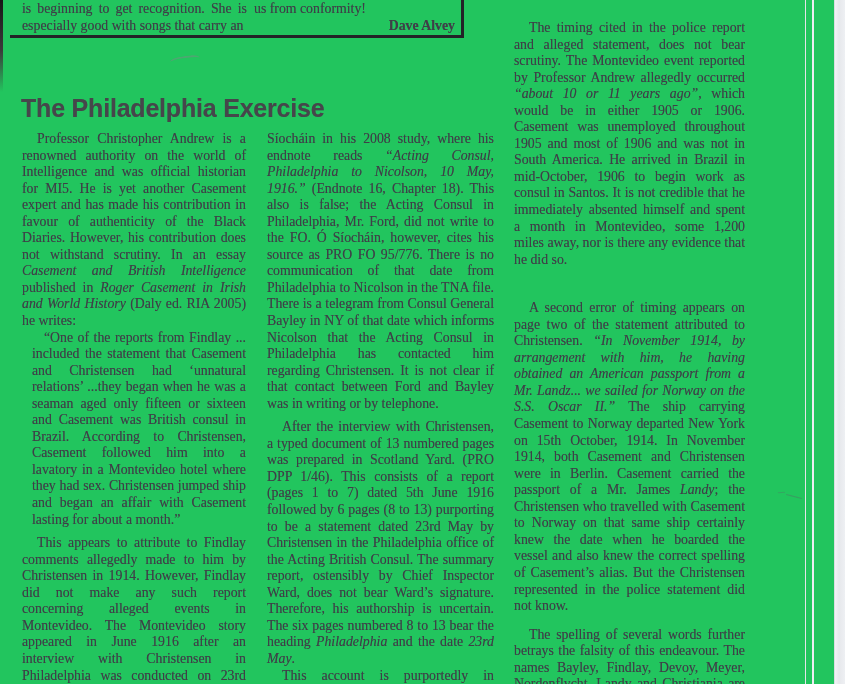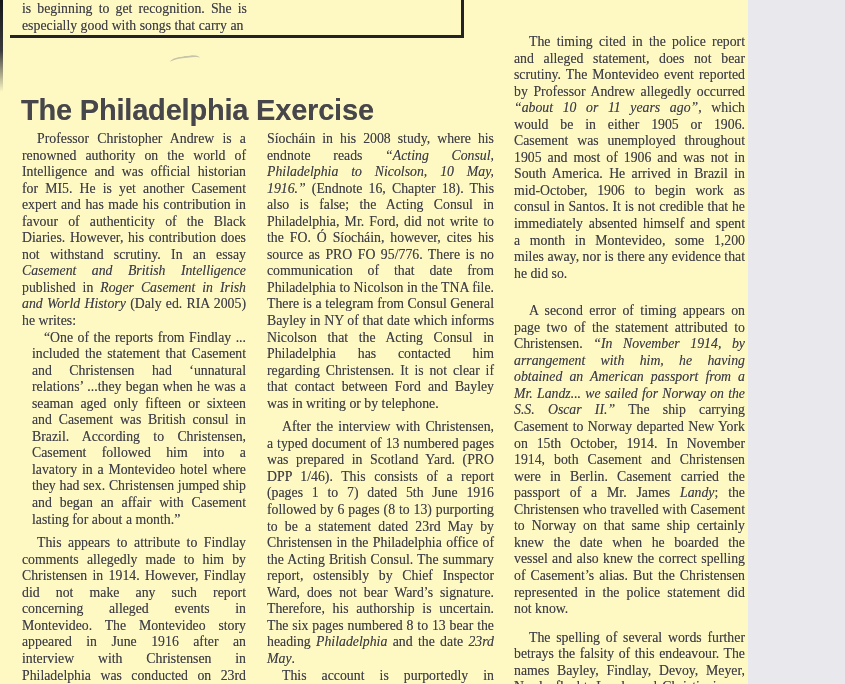--- a/index.html
+++ b/index.html
@@ -1,19 +1,19 @@
 <!DOCTYPE html>
 <html><head>
 <meta charset="utf-8">
 <style>
   * { box-sizing: border-box; }
   html, body { margin: 0; padding: 0; background: #e9e9ed; }
   .page {
-    position: relative; width: 748px; height: 684px; overflow: hidden;
-    background: #fef9c3; color: #3f3f48;
+    position: relative; width: 845px; height: 684px; overflow: hidden;
+    background: #22c55e; color: #3f3f48;
     font-family: "Liberation Serif", serif;
     text-shadow: 0 0 0.4px rgba(63,63,72,0.55);
   }
   .page p { margin: 0; }
 
   
   .prev-frame {
     position: absolute; left: 10px; top: -8px; width: 454px; height: 46px;
     border-right: 3px solid #232327; border-bottom: 3px solid #232327;
   }
@@ -24,35 +24,35 @@
   .prev-right {
     position: absolute; left: 254px; top: 1px; width: 204px;
     font-size: 13.8px; line-height: 16.5px;
   }
   .sig { text-align: right; font-weight: bold; padding-right: 3px; }
 
   
   .title {
     position: absolute; left: 21px; top: 94px; margin: 0;
     font-family: "Liberation Sans", sans-serif; font-weight: 700;
-    font-size: 29px; letter-spacing: -0.2px; color: #46464b;
+    font-size: 25px; letter-spacing: -0.2px; color: #46464b;
     text-shadow: 0 0 0.5px rgba(70,70,75,0.5);
   }
 
   
   .col { position: absolute; font-size: 13.8px; line-height: 16.55px; text-align: justify; }
   .col1 { left: 22px;  top: 131px; width: 224px; }
   .col2 { left: 267px; top: 131px; width: 227px; }
   .col3 { left: 514px; top: 2px;   width: 231px; }
   .indent { text-indent: 15px; }
   .quote { margin-top: 9px; margin-bottom: 6px; padding-left: 10px; text-indent: 12px; }
   .col1 .p3 { margin-top: 7px; }
   .col2 .p2 { margin-top: 7px; }
-  .col3 .p2 { margin-top: 32px; }
-  .col3 .p3 { margin-top: 21px; }
+  .col3 .p2 { margin-top: 18px; }
+  .col3 .p3 { margin-top: 32px; }
   .col3 .p4 { margin-top: 12px; }
   .i { font-style: italic; }
 
   
   .scan-strip {
     position: absolute; left: 0; top: 0; width: 3px; height: 92px;
     background: linear-gradient(to bottom, #161616 0%, #3b3b3b 55%, rgba(90,90,90,0) 100%);
   }
   .edge-line-a { position: absolute; left: 805px; top: 0; width: 1px; height: 684px; background: #e4e4e9; }
   .edge-line-b { position: absolute; left: 812px; top: 0; width: 2px; height: 684px; background: #ededf1; }
@@ -78,20 +78,24 @@
 </head>
 <body>
 
 <div class="page">
 
   <div class="scan-strip"></div>
   <div class="smudge"></div>
 
   <div class="prev-frame"></div>
   <p class="prev-left">is beginning to get recognition. She is especially good with songs that carry an</p>
+  <div class="prev-right">
+    <p>us from conformity!</p>
+    <p class="sig">Dave Alvey</p>
+  </div>
 
   <h1 class="title">The Philadelphia Exercise</h1>
 
   <div class="col col1">
     <p class="indent"><span>Professor Christopher Andrew is a renowned authority on the world of Intelligence and was official historian for MI5. He is yet another Casement expert and has made his contribution in favour of authenticity of the Black Diaries. However, his contribution does not withstand scrutiny. In an essay </span><span class="i">Casement and British Intelligence</span><span> published in </span><span class="i">Roger Casement in Irish and World History</span><span> (Daly ed. RIA 2005) he writes:</span></p>
     <p class="quote">“One of the reports from Findlay ... included the statement that Casement and Christensen had ‘unnatural relations’ ...they began when he was a seaman aged only fifteen or sixteen and Casement was British consul in Brazil.  According to Christensen, Casement followed him into a lavatory in a Montevideo hotel where they had sex. Christensen jumped ship and began an affair with Casement lasting for about a month.”</p>
     <p class="indent p3">This appears to attribute to Findlay comments allegedly made to him by Christensen in 1914. However, Findlay did not make any such report concerning alleged events in Montevideo. The Montevideo story appeared in June 1916 after an interview with Christensen in Philadelphia was conducted on 23rd May 1916. The interviewer was Chief Inspector Ward of Scotland Yard CID (see appendix) who stated in his long report that he had travelled from London to Philadelphia</p>
   </div>
 
   <div class="col col2">

